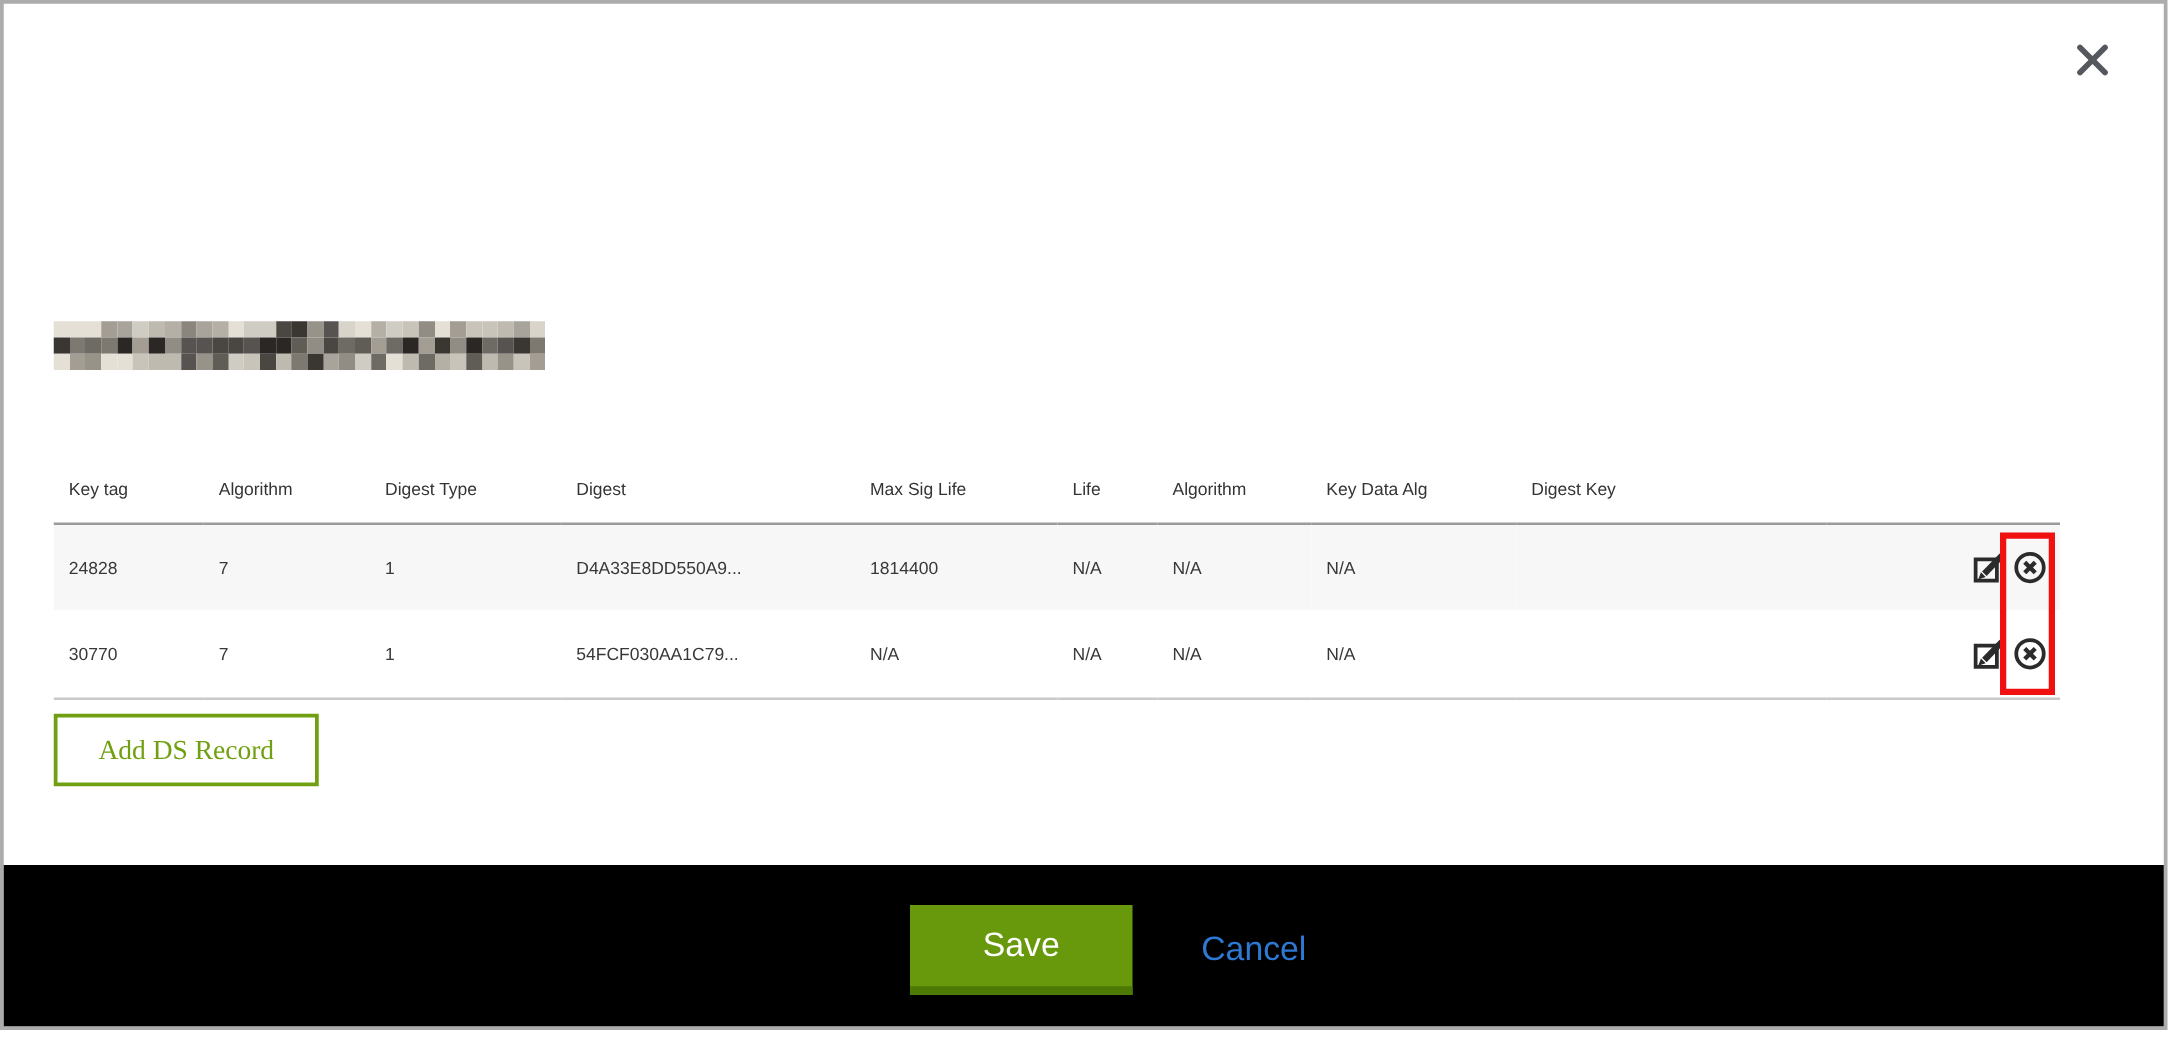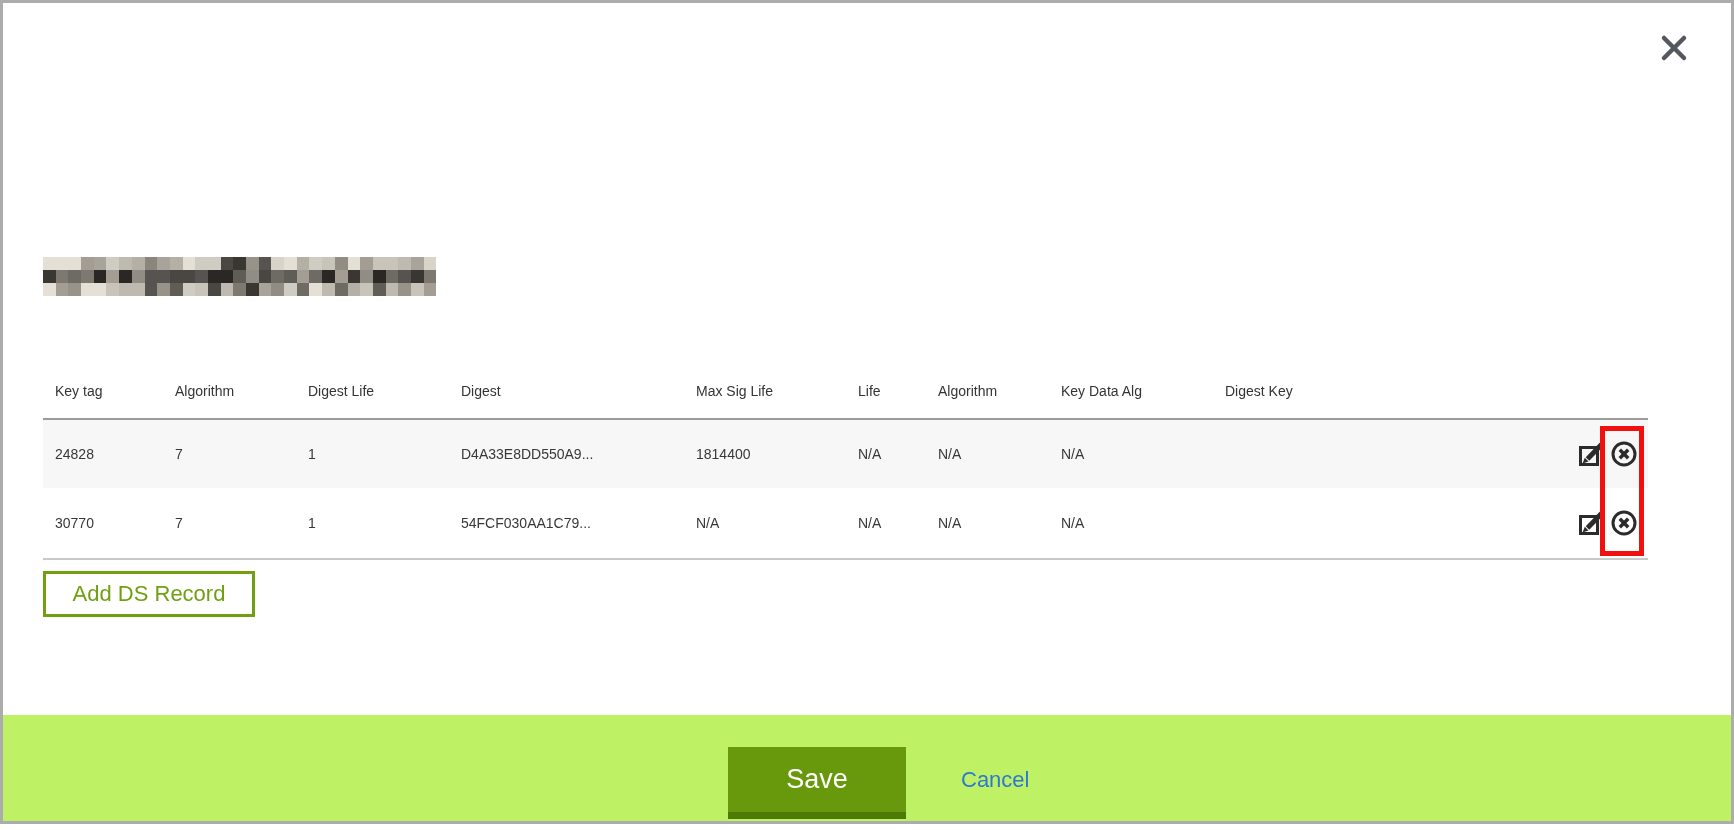--- a/index.html
+++ b/index.html
@@ -19,28 +19,28 @@
   .ds-table th{font-weight:normal;text-align:left;padding:0 0 0 12px;height:55px;
     border-bottom:2px solid #9b9b9b;color:#343434;}
   .ds-table td{padding:0 0 0 12px;}
   .row-a td{background:#f7f7f7;height:68px;}
   .row-b td{background:#ffffff;height:70px;border-bottom:2px solid #c9c9c9;}
   .actions-cell{padding:0 10px 0 0 !important;}
   .actions{display:flex;justify-content:flex-end;align-items:center;gap:5px;}
   .icon-btn{background:none;border:none;padding:0;width:28px;height:28px;cursor:pointer;}
   .annotation-box{position:absolute;left:1597px;top:423px;width:44px;height:130px;
     border:5px solid #f01010;box-sizing:border-box;pointer-events:none;}
-  .add-btn{position:absolute;left:40px;top:568px;width:212px;height:46px;background:#ffffff;
-    border:3px solid #70a011;color:#70a011;font-size:22px;font-family:Liberation Sans, sans-serif;
+  .add-btn{position:absolute;left:40px;top:568px;width:212px;height:58px;background:#ffffff;
+    border:3px solid #70a011;color:#70a011;font-size:22px;font-family:Liberation Serif, serif;
     cursor:pointer;box-sizing:border-box;}
-  .footer{position:absolute;left:0;bottom:0;width:100%;height:106px;background:#bef264;}
+  .footer{position:absolute;left:0;bottom:0;width:100%;height:129px;background:#000000;}
   .save-btn{position:absolute;left:725px;top:32px;width:178px;height:72px;background:#68980c;
     border:none;border-bottom:7px solid #4c7a05;color:#ffffff;font-size:27px;
     font-family:"Liberation Sans",sans-serif;cursor:pointer;box-sizing:border-box;}
-  .cancel-link{position:absolute;left:958px;top:52px;font-size:22px;color:#2d78d2;
+  .cancel-link{position:absolute;left:958px;top:52px;font-size:27px;color:#2d78d2;
     text-decoration:none;cursor:pointer;background:none;border:none;padding:0;
     font-family:"Liberation Sans",sans-serif;}
 </style>
 </head>
 <body>
 
 <div class="dialog">
 
 
   <button class="close-btn" aria-label="Close">
@@ -157,21 +157,21 @@
         <col style="width:80px">
       <col style="width:123px">
         <col style="width:164px">
         <col style="width:248px">
       <col style="width:187px">
     </colgroup>
     <thead>
       <tr>
         <th>Key tag</th>
         <th>Algorithm</th>
-        <th>Digest Life</th>
+        <th>Digest Type</th>
         <th>Digest</th>
         <th>Max Sig Life</th>
         <th>Life</th>
         <th>Algorithm</th>
         <th>Key Data Alg</th>
         <th>Digest Key</th>
         <th></th>
       </tr>
     </thead>
     <tbody>

